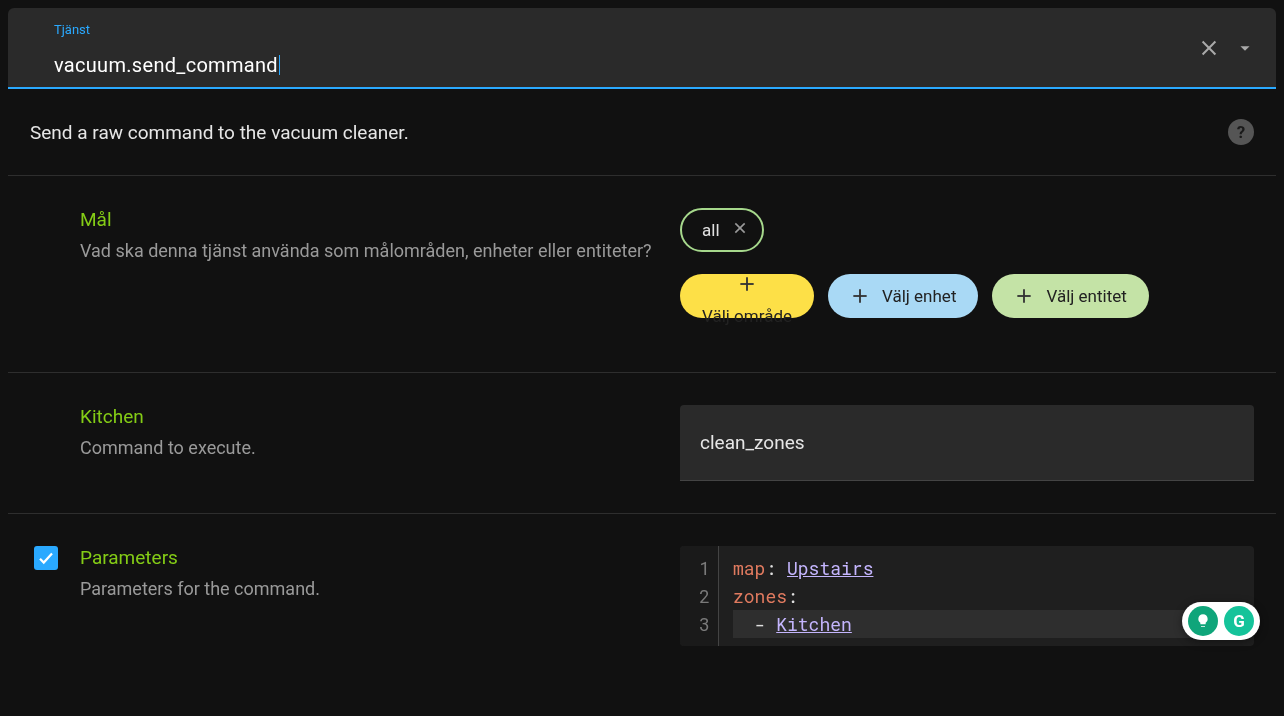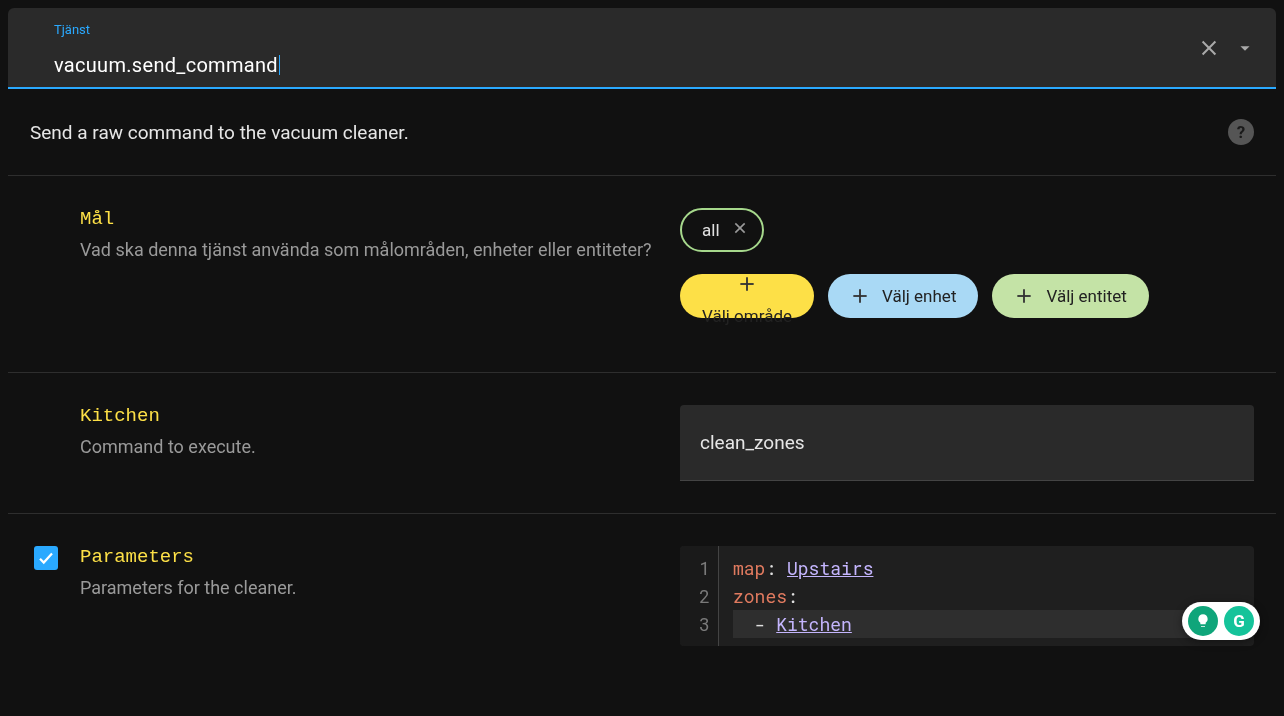--- a/index.html
+++ b/index.html
@@ -79,24 +79,23 @@
     padding: 32px 22px 32px 72px;
     border-bottom: 1px solid #2e2e2e;
     gap: 20px;
   }
   .field-row.last { border-bottom: none; }
   .field-left {
     width: 580px;
     flex-shrink: 0;
   }
   .field-title {
-    color: #fde047;
+    color: #84cc16;
     font-size: 19px;
     margin-bottom: 6px;
-    font-family: Liberation Mono, monospace;
   }
   .field-desc {
     color: #9a9a9a;
     font-size: 18px;
     line-height: 1.55;
   }
   .field-right {
     flex: 1;
   }
   .chip-row {
@@ -292,21 +291,21 @@
   <div class="field-row last params-row">
     <div class="checkbox-wrap">
       <div class="checkbox">
         <svg width="18" height="18" viewBox="0 0 24 24" fill="none" stroke="#fff" stroke-width="3">
           <polyline points="4,13 9,18 20,6"></polyline>
         </svg>
       </div>
     </div>
     <div class="field-left">
       <div class="field-title">Parameters</div>
-      <div class="field-desc">Parameters for the cleaner.</div>
+      <div class="field-desc">Parameters for the command.</div>
     </div>
     <div class="field-right">
       <div class="code-editor">
         <div class="gutter">
           <div>1</div>
           <div>2</div>
           <div>3</div>
         </div>
         <div class="code-body">
           <div class="code-line"><span class="tok-key">map</span><span class="tok-punc">: </span><span class="tok-val">Upstairs</span></div>

